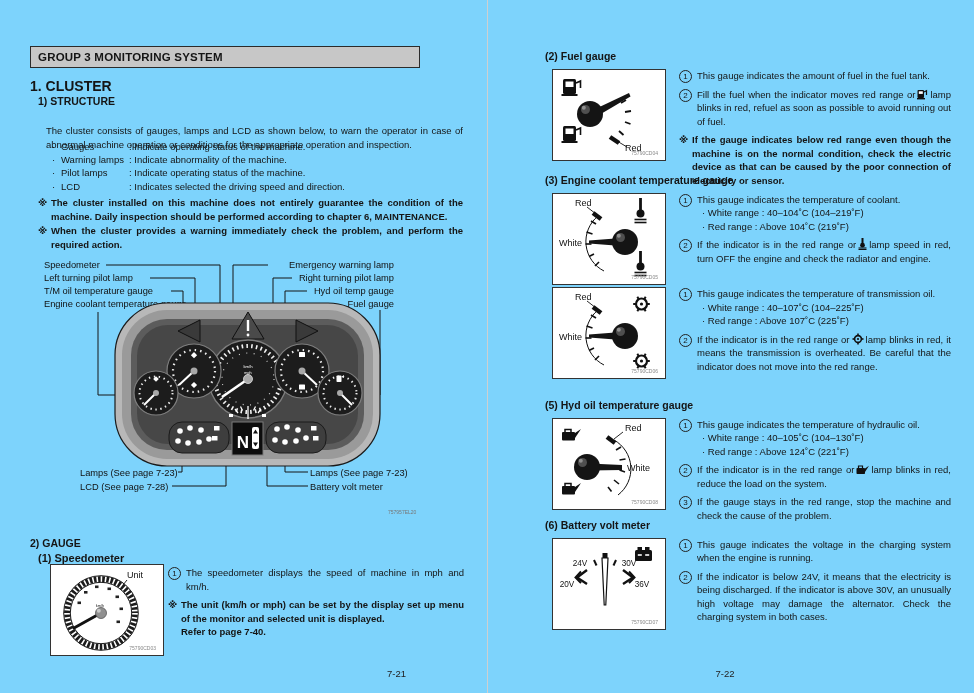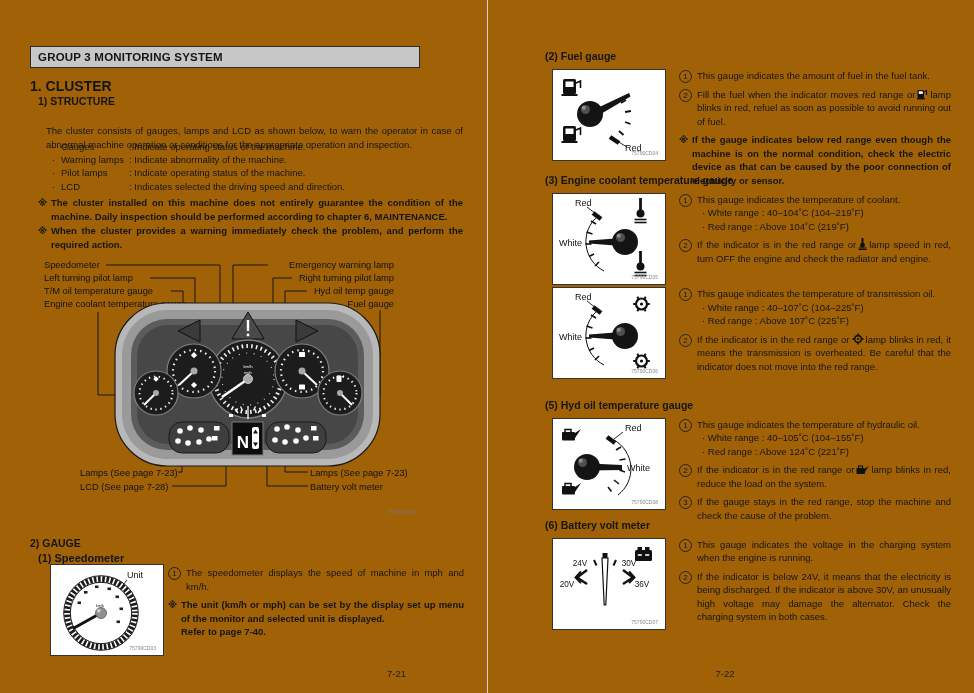--- a/index.html
+++ b/index.html
@@ -1,16 +1,16 @@
 <!DOCTYPE html>
 <html><head>
 <meta charset="utf-8">
 <style>
   html,body{margin:0;padding:0;background:#ffffff;}
-  .sheet{position:relative;width:974px;height:693px;background:#a16207;overflow:hidden;
+  .sheet{position:relative;width:974px;height:693px;background:#7dd3fc;overflow:hidden;
          font-family:"Liberation Sans","DejaVu Sans",sans-serif;color:#151515;
          font-size:9.5px;line-height:13.5px;}
   .abs{position:absolute;}
   .bold{font-weight:bold;}
   .divider{position:absolute;left:487px;top:0;width:1px;height:693px;background:#cfcfcf;}
 
   
   .group-title{left:30px;top:46px;width:374px;background:#c7c7c7;border:1px solid #2b2b2b;
                font-weight:bold;font-size:11.5px;line-height:16px;padding:2px 7px;letter-spacing:.2px;}
   .h1{left:30px;top:80px;font-weight:bold;font-size:14px;}
@@ -492,21 +492,21 @@
             <circle cx="29.5" cy="43.5" r="4.5" fill="#4f4f4f"></circle>
             <circle cx="27.8" cy="41.8" r="2" fill="#8f8f8f"></circle>
             <text x="105" y="85" font-size="5" fill="#888" text-anchor="end">75790CD08</text>
           </svg>
         </div>
         <div class="txt">
           <div class="item">
             <span class="cnum">1</span>
             <div class="t">
               <div>This gauge indicates the temperature of hydraulic oil.</div>
-              <div class="sub">· White range : 40–105˚C (104–155˚F)</div>
+              <div class="sub">· White range : 40–105˚C (104–130˚F)</div>
               <div class="sub">· Red range : Above 124˚C (221˚F)</div>
             </div>
           </div>
           <div class="item">
             <span class="cnum">2</span>
             <div class="t"><span>If the indicator is in the red range or</span><span class="icn"><svg width="13" height="10" viewBox="0 0 13 10">
                     <path d="M2.5,3 V1 H6.5 V3" stroke="#111" stroke-width="1.2" fill="none"></path>
                     <rect x="0.5" y="3" width="8.5" height="6" rx="0.8" fill="#111"></rect>
                     <polygon points="9,3.5 13,0.8 9,7" fill="#111"></polygon>
                   </svg></span><span>lamp blinks in red, reduce the load on the system.</span></div>

